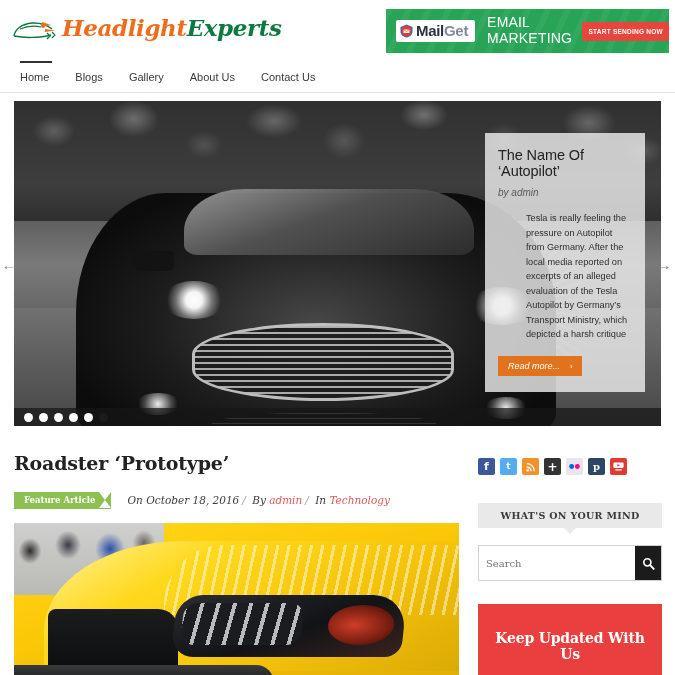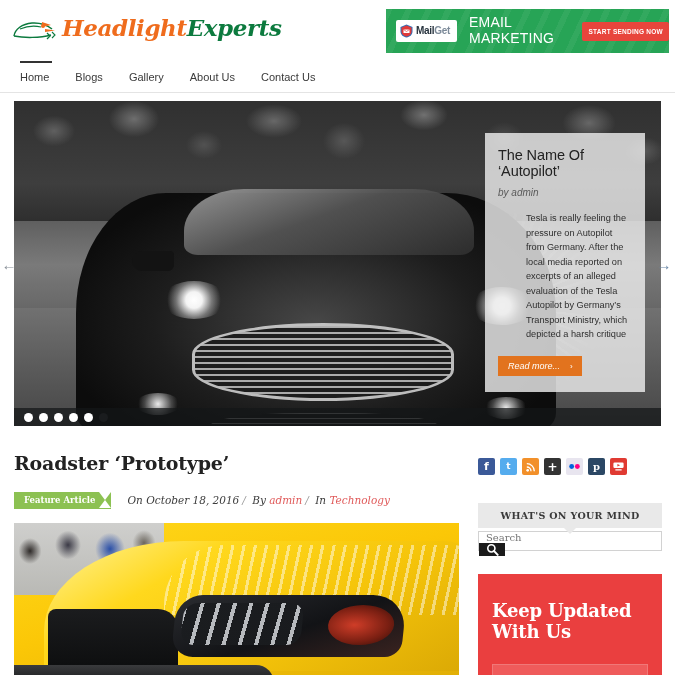--- a/index.html
+++ b/index.html
@@ -47,21 +47,21 @@
     background: #fff; border-radius: 2px;
     padding: 3px 7px 3px 4px;
     display: flex; align-items: center; gap: 3px;
     height: 22px;
   }
   .ad-logo-badge {
     width: 13px; height: 14px;
     background: #fff;
     position: relative;
   }
-  .ad-logo-txt { font-size: 10px; font-weight: bold; letter-spacing: -0.3px; line-height: 14px; }
+  .ad-logo-txt { font-size: 15px; font-weight: bold; letter-spacing: -0.3px; line-height: 14px; }
   .ad-mail { color: #28343f; }
   .ad-get { color: #7c8a99; }
   .ad-copy {
     position: relative; z-index: 2;
     margin-left: 12px; color: #fff;
     line-height: 1.12;
   }
   .ad-line1 { font-size: 10.5px; letter-spacing: .2px; color: #d8f0e0; }
   .ad-line2 { font-size: 14px; font-weight: normal; letter-spacing: .2px; }
   .ad-cta {
@@ -324,44 +324,44 @@
     font-family: "DejaVu Serif", "Liberation Serif", serif;
     font-size: 9.5px; font-weight: bold; color: #3a3a3a; letter-spacing: .3px;
   }
   .widget-head::after {
     content: ""; position: absolute; left: 50%; bottom: -6px;
     margin-left: -6px;
     border-style: solid; border-width: 6px 6px 0 6px;
     border-color: #e9e9e9 transparent transparent transparent;
   }
   .searchbar {
-    margin-top: 3px; display: flex;
-    height: 20px; border: 1px solid #d2d2d2; background: #fff; flex-direction: column;
+    margin-top: 17px; display: flex;
+    height: 36px; border: 1px solid #d2d2d2; background: #fff;
   }
   .searchbar input {
     flex: 1; border: 0; outline: 0;
     font-family: "DejaVu Serif", "Liberation Serif", serif;
     font-size: 10px; color: #8d8d8d;
     padding: 0 7px; background: transparent;
   }
   .search-btn {
     width: 26px; background: #1b1b1b;
     display: flex; align-items: center; justify-content: center;
     cursor: pointer;
   }
   .newsbox {
     margin-top: 23px; width: 184px; height: 110px;
     background: #ea3f3f;
     padding: 26px 14px 0 14px;
     overflow: hidden;
   }
   .newsbox-title {
     font-family: "DejaVu Serif", "Liberation Serif", serif;
-    font-size: 18px; font-weight: bold; color: #fff;
-    text-align: left; letter-spacing: -.2px;
+    font-size: 14px; font-weight: bold; color: #fff;
+    text-align: center; letter-spacing: -.2px;
   }
   .newsbox-field {
     margin-top: 22px; height: 20px;
     background: #ef5b5b; border: 1px solid #f07878;
   }
 </style>
 </head>
 <body>
 
 <div class="page">

